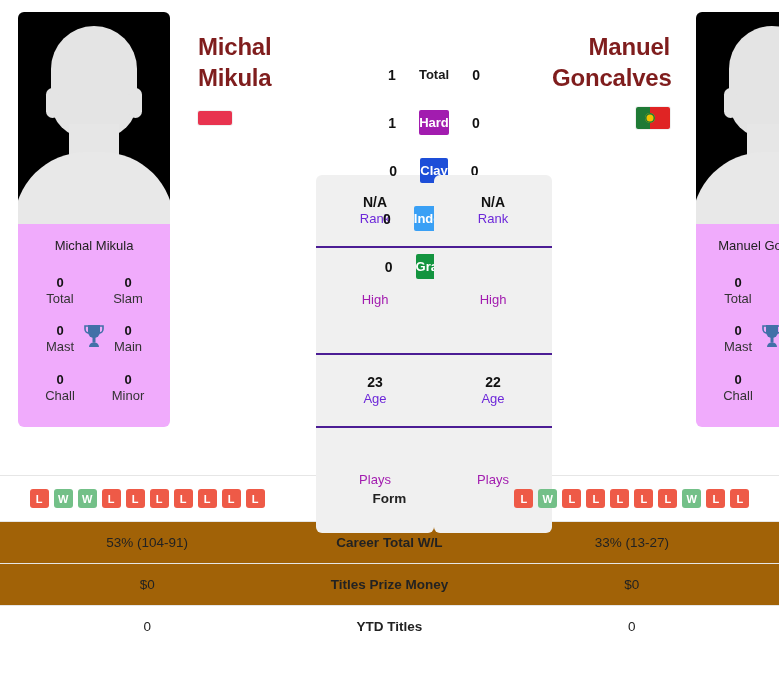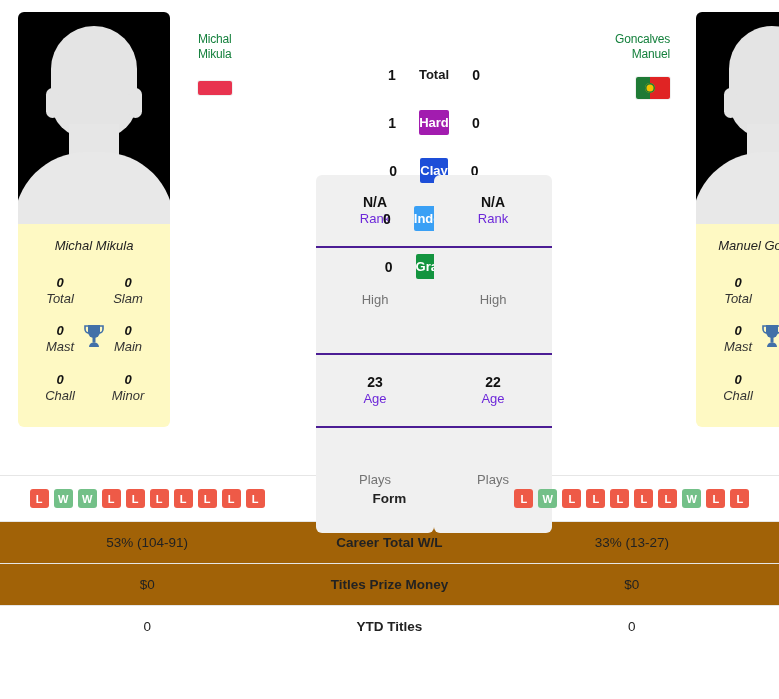--- a/index.html
+++ b/index.html
@@ -71,24 +71,23 @@
     left: 50%;
     transform: translateX(-50%);
     bottom: 0;
     width: 160px;
     height: 72px;
     background: #e8e8e8;
     border-radius: 76px 76px 0 0;
   }
 
   .player-card {
-    background: #fef9c3;
+    background: #f0abfc;
     border-radius: 0 0 6px 6px;
     padding: 0 0 12px 0;
-    font-style: italic;
   }
   .player-card-name {
     text-align: center;
     font-size: 13px;
     color: #222;
     padding: 14px 4px 4px 4px;
     line-height: 1.2;
   }
   .titles-grid {
     position: relative;
@@ -125,23 +124,23 @@
 
   
   .name-col {
     flex: 0 0 118px;
     width: 118px;
     padding-top: 20px;
   }
   .name-col.left { text-align: left; padding-left: 28px; }
   .name-col.right { text-align: right; padding-right: 26px; }
   .player-name {
-    font-size: 12px;
-    font-weight: normal;
-    color: #15803d;
+    font-size: 24px;
+    font-weight: bold;
+    color: #7f1d1d;
     line-height: 1.28;
     letter-spacing: -0.2px;
   }
   .flag {
     width: 34px;
     height: 22px;
     margin-top: 14px;
     border-radius: 2px;
     display: inline-block;
     position: relative;
@@ -181,21 +180,21 @@
   }
   .mid-card-row {
     text-align: center;
     padding: 18px 4px;
     border-bottom: 2px solid #4c1d95;
     line-height: 1.3;
   }
   .mid-card-row:last-child { border-bottom: none; }
   .mid-val { font-size: 14px; font-weight: bold; color: #111; }
   .mid-lbl { font-size: 13px; color: #6d28d9; }
-  .mid-lbl-only { font-size: 13px; color: #737373; padding: 26px 4px; }
+  .mid-lbl-only { font-size: 13px; color: #a21caf; padding: 26px 4px; }
 
   
   .surface-col {
     flex: 1 1 auto;
     padding-top: 50px;
     min-width: 0;
   }
   .surface-row {
     display: flex;
     align-items: center;
@@ -384,22 +383,22 @@
         <div class="mid-val">22</div>
         <div class="mid-lbl">Age</div>
       </div>
       <div class="mid-card-row">
         <div class="mid-lbl-only">Plays</div>
       </div>
     </div>
   </div>
 
   <div class="name-col right">
+    <div class="player-name">Manuel</div>
     <div class="player-name">Goncalves</div>
-    <div class="player-name">Manuel</div>
     <div class="flag">
       <div class="flag-pt-green"></div>
       <div class="flag-pt-red"></div>
       <div class="flag-pt-emblem"></div>
     </div>
   </div>
 
   <div class="avatar-col">
     <div class="avatar-photo">
       <div class="silhouette-head"></div>

